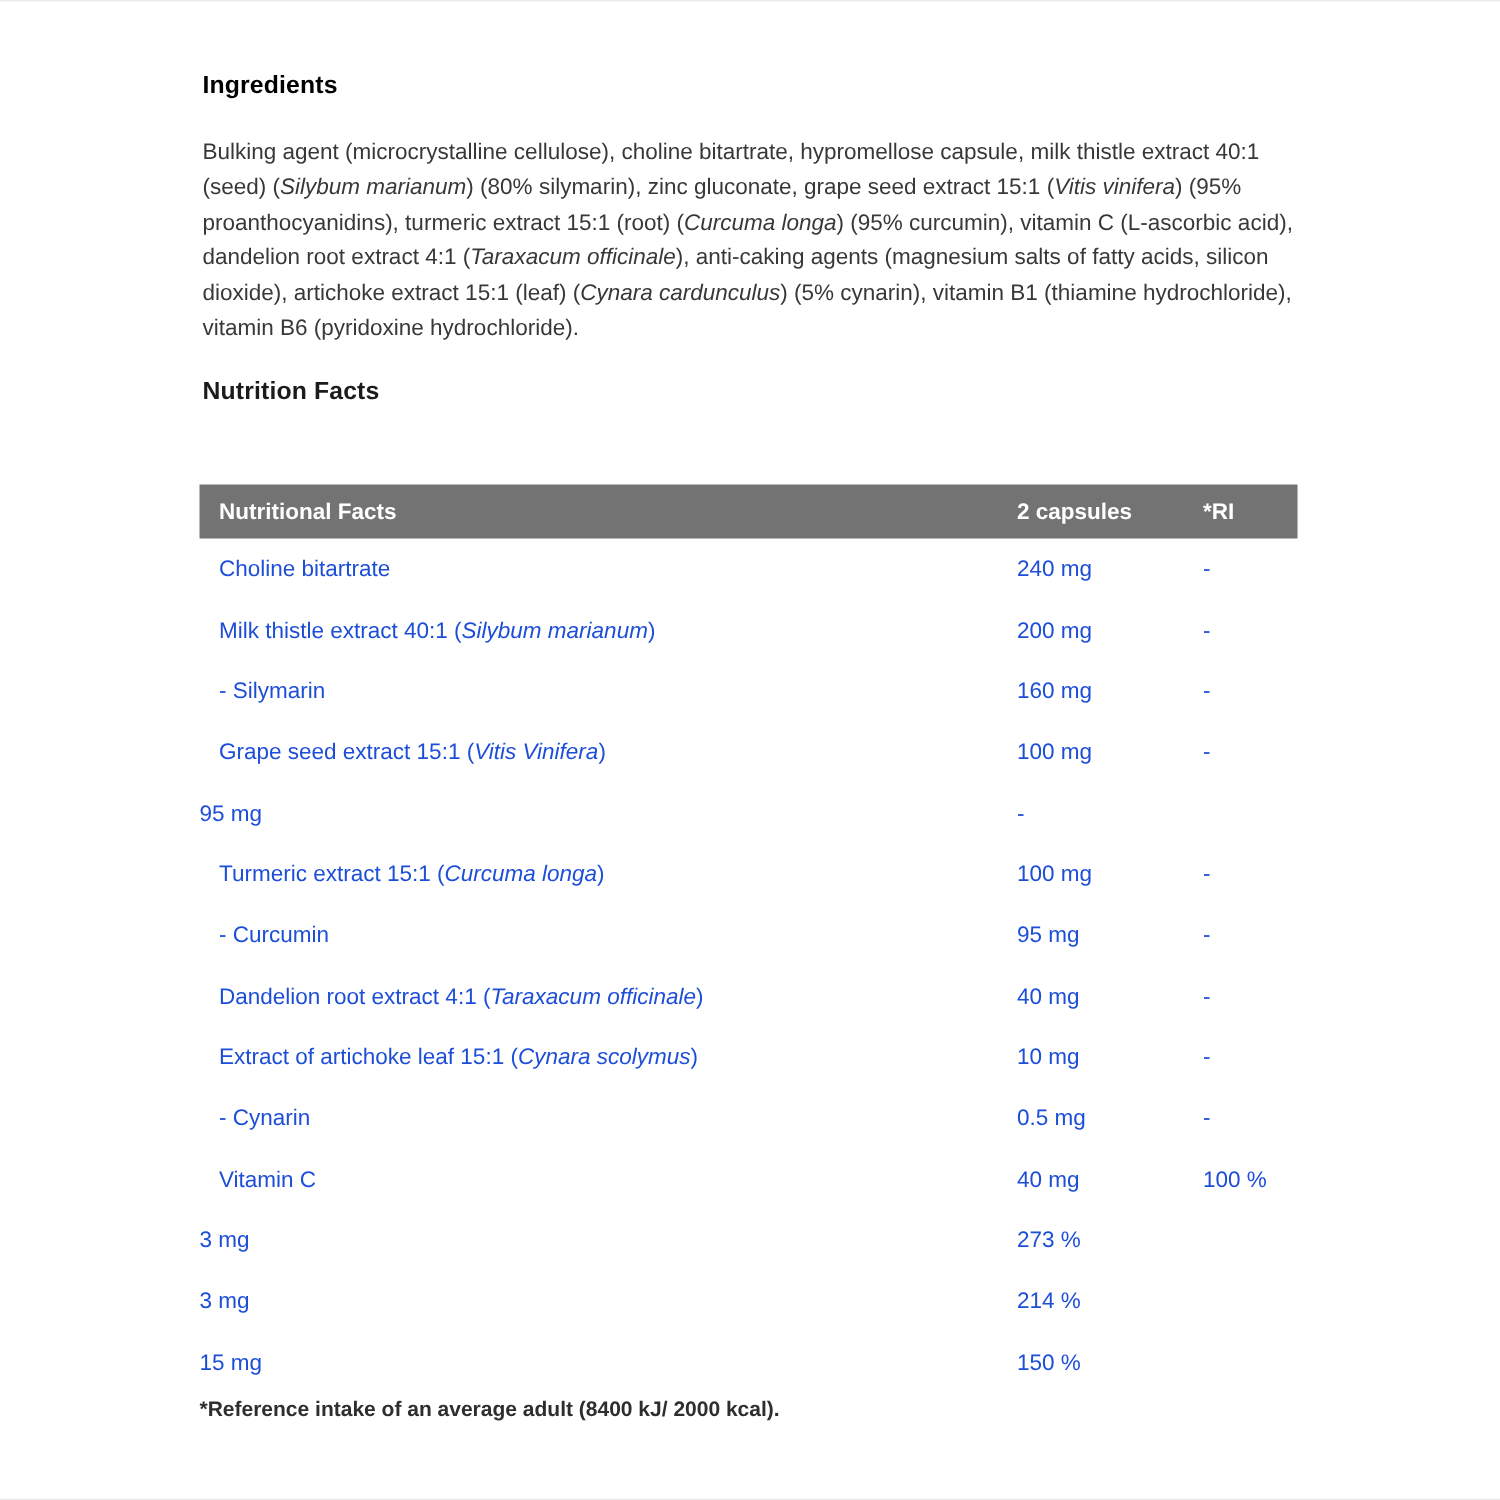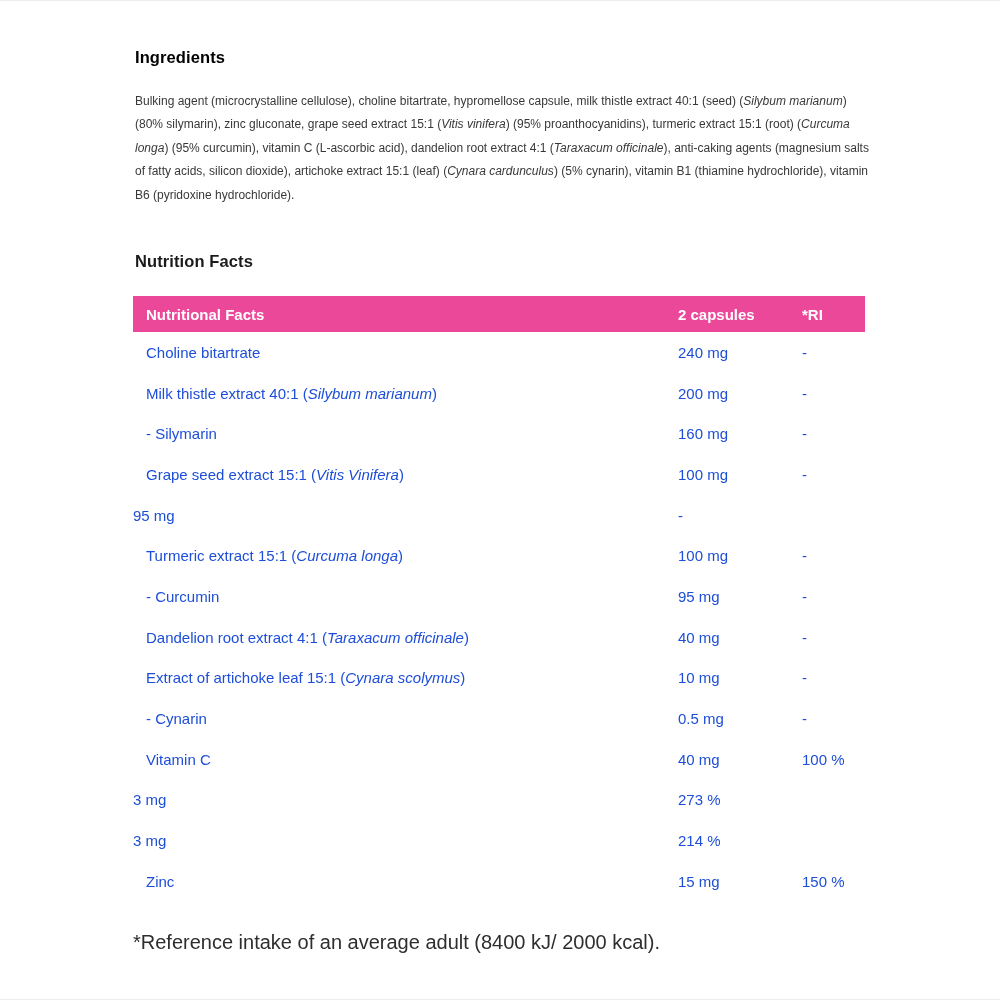--- a/index.html
+++ b/index.html
@@ -21,21 +21,21 @@
     position: absolute; left: 135px;
     font-size: 16.5px; font-weight: 700;
     color: #1b1b1b; letter-spacing: 0.1px;
   }
   #ingredients-heading { top: 48px; }
   #nutrition-heading   { top: 252px; }
 
   #ingredients-paragraph {
     position: absolute; left: 135px; top: 90px;
     width: 734px;
-    font-size: 12px; line-height: 23.4px;
+    font-size: 15px; line-height: 23.4px;
     color: #383838;
   }
   #ingredients-paragraph em { font-style: italic; }
 
   .nutri-table {
     position: absolute; left: 133px; top: 296px;
     width: 732px;
   }
   .t-header {
     display: grid;
@@ -54,37 +54,37 @@
     align-items: center;
     height: 40.7px;
     font-size: 15px;
     color: #1d4ed8;
   }
   .t-row .cell-name { padding-left: 13px; }
   .t-row em { font-style: italic; }
 
   #footnote {
     position: absolute; left: 133px; top: 931px;
-    font-size: 20px; color: #2e2e2e;
+    font-size: 14px; color: #2e2e2e; font-weight: bold;
   }
 </style>
 </head>
 <body>
 
 <div class="edge-line edge-top"></div>
 <div class="edge-line edge-bottom"></div>
 
 <h2 id="ingredients-heading" class="section-heading" style="color: #000000;">Ingredients</h2>
 
 <p id="ingredients-paragraph" style="color: rgb(56, 56, 56);">Bulking agent (microcrystalline cellulose), choline bitartrate, hypromellose capsule, milk thistle extract 40:1 (seed) (<em>Silybum marianum</em>) (80% silymarin), zinc gluconate, grape seed extract 15:1 (<em>Vitis vinifera</em>) (95% proanthocyanidins), turmeric extract 15:1 (root) (<em>Curcuma longa</em>) (95% curcumin), vitamin C (L-ascorbic acid), dandelion root extract 4:1 (<em>Taraxacum officinale</em>), anti-caking agents (magnesium salts of fatty acids, silicon dioxide), artichoke extract 15:1 (leaf) (<em>Cynara cardunculus</em>) (5% cynarin), vitamin B1 (thiamine hydrochloride), vitamin B6 (pyridoxine hydrochloride).</p>
 
 <h2 id="nutrition-heading" class="section-heading" style="color: rgb(27, 27, 27);">Nutrition Facts</h2>
 
 <div class="nutri-table">
-  <div class="t-header" style="background: #ec4899; color: rgb(255, 255, 255);">
+  <div class="t-header" style="background: #737373; color: rgb(255, 255, 255); margin-top: 27px;">
     <div class="cell-name">Nutritional Facts</div>
     <div class="cell-amount">2 capsules</div>
     <div class="cell-ri">*RI</div>
   </div>
   <div id="table-body">
       <div class="t-row">
         <div class="cell-name">Choline bitartrate</div>
         <div class="cell-amount">240 mg</div>
         <div class="cell-ri">-</div>
       </div>
@@ -139,20 +139,19 @@
       </div>
       <div class="t-row">
         <div class="cell-amount">3 mg</div>
         <div class="cell-ri">273 %</div>
       </div>
       <div class="t-row">
         <div class="cell-amount">3 mg</div>
         <div class="cell-ri">214 %</div>
       </div>
       <div class="t-row">
-        <div class="cell-name">Zinc</div>
         <div class="cell-amount">15 mg</div>
         <div class="cell-ri">150 %</div>
       </div>
     </div>
 </div>
 
 <p id="footnote">*Reference intake of an average adult (8400 kJ/ 2000 kcal).</p>
 
 </body></html>

